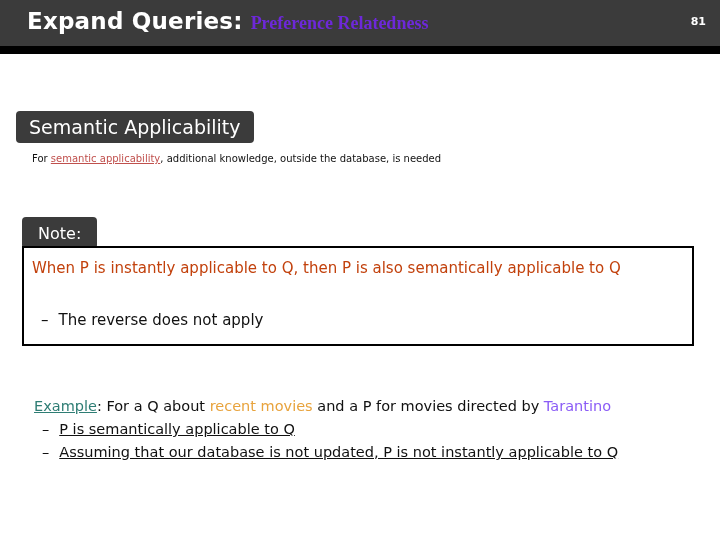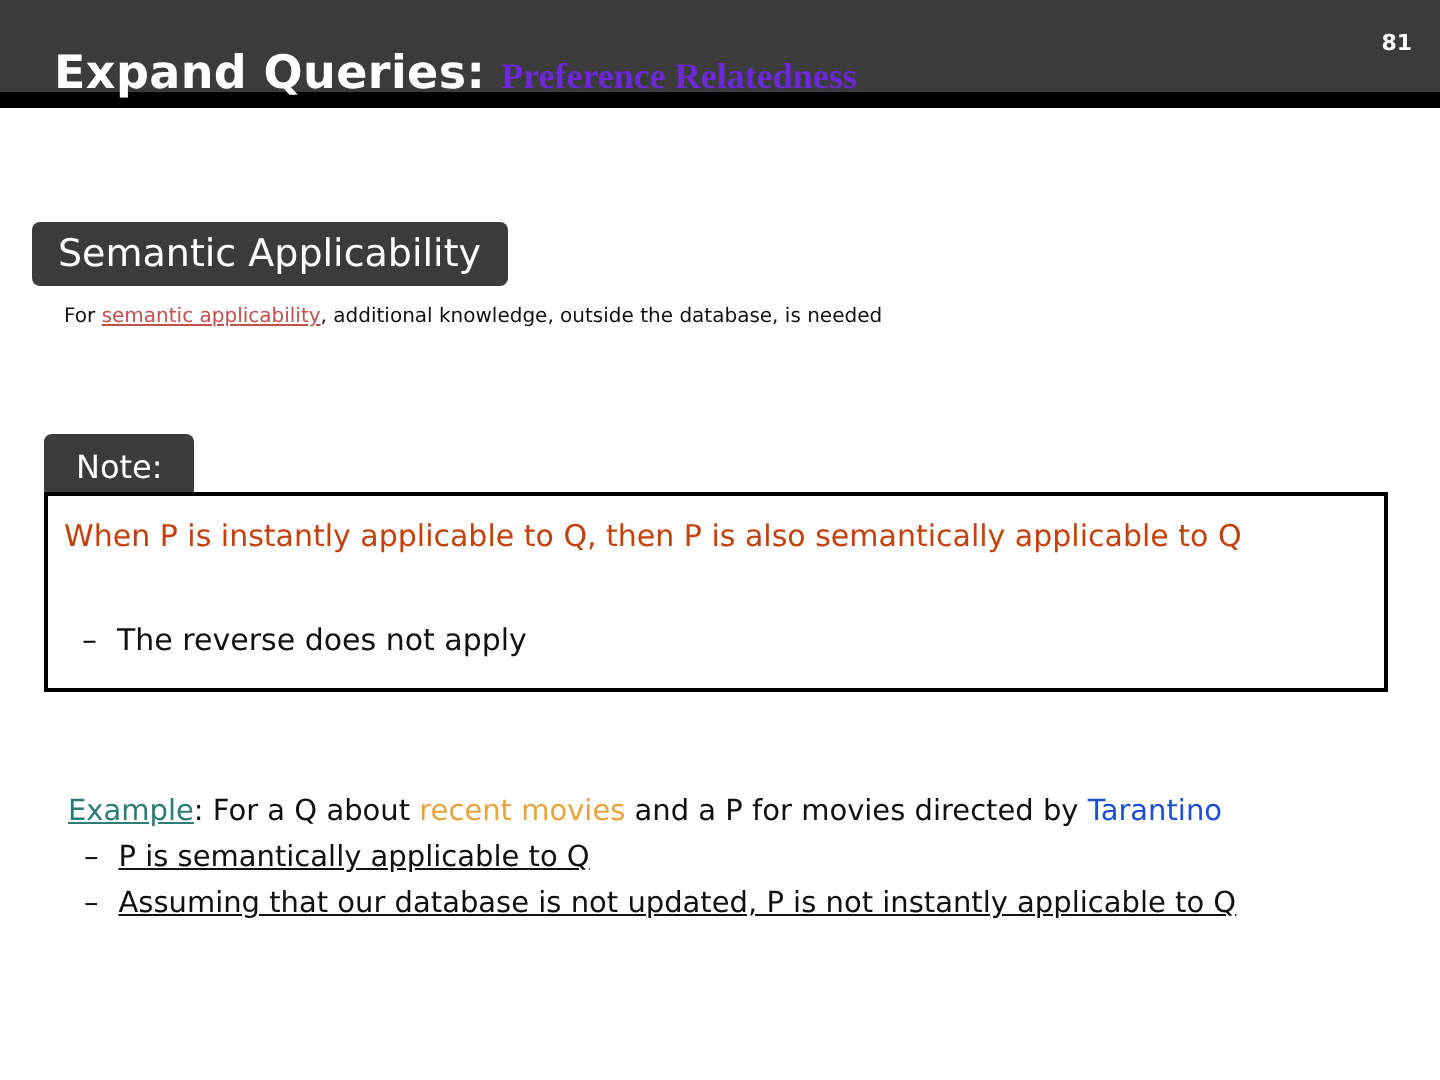--- a/index.html
+++ b/index.html
@@ -32,21 +32,21 @@
     position: absolute;
     left: 0;
     top: 46px;
     width: 720px;
     height: 8px;
     background: #000000;
   }
   .title-wrap {
     position: absolute;
     left: 27px;
-    top: 24px;
+    top: 8px;
     display: flex;
     align-items: baseline;
     gap: 8px;
     white-space: nowrap;
   }
   .title-main {
     color: #ffffff;
     font-size: 23px;
     font-weight: bold;
     letter-spacing: 0.2px;
@@ -146,21 +146,21 @@
     font-size: 14.5px;
     color: #111111;
     line-height: 1.45;
   }
   .ex-label {
     color: #2e7d74;
     text-decoration: underline;
     text-decoration-color: #2e7d74;
   }
   .ex-teal {
-    color: #1d4ed8;
+    color: #8b5cf6;
     margin-top: 13px;
   }
   .ex-orange {
     color: #e8a33d;
   }
   .ex-bullets {
     margin: 0;
     padding: 0;
     list-style: none;
   }

